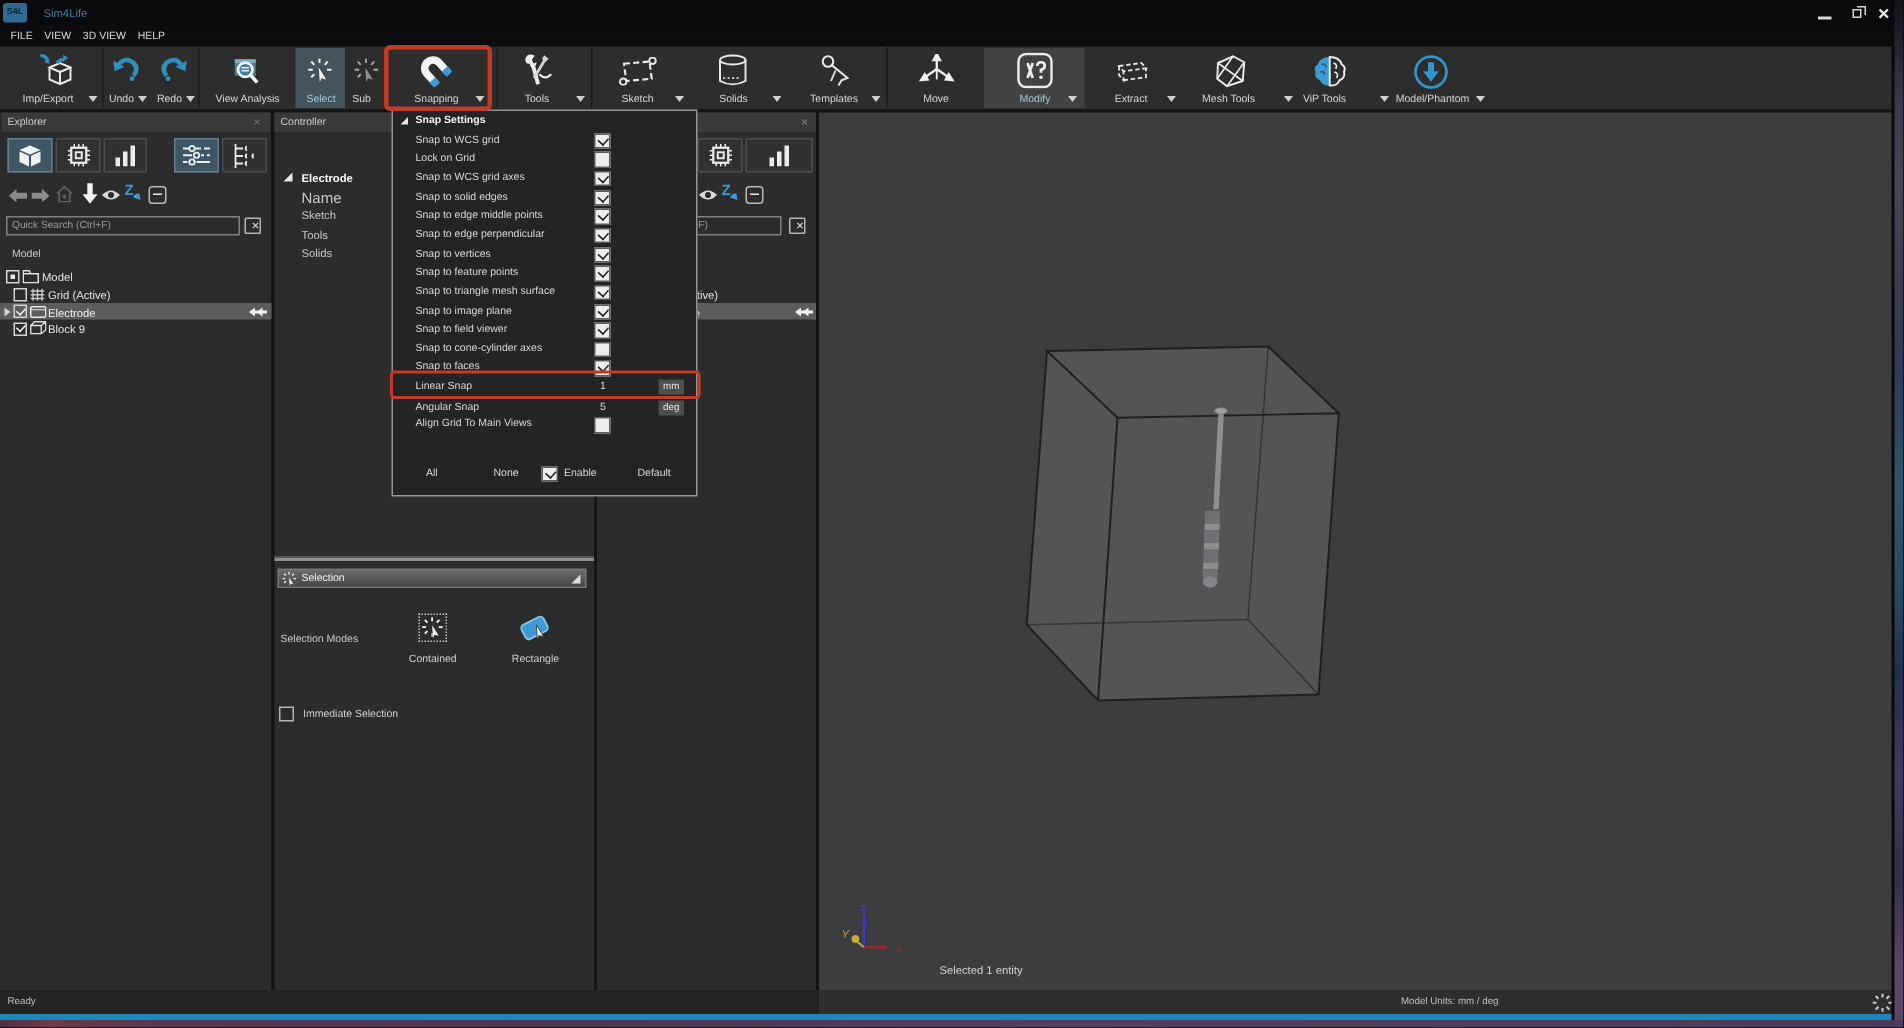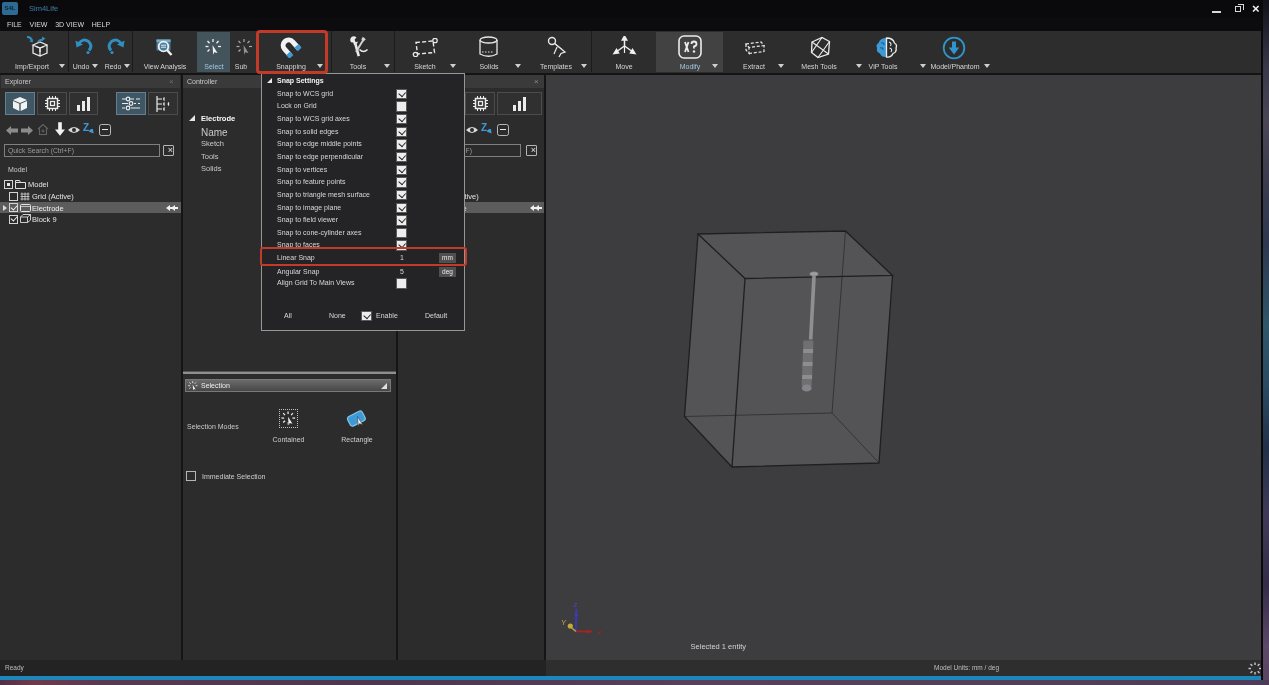--- a/index.html
+++ b/index.html
@@ -245,21 +245,21 @@
   <text x="27.5" y="532" font-size="7.5" fill="#4646cc" font-style="italic">z</text>
   <path d="M29.8 556.4 L45.5 556.6" stroke="#a82424" stroke-width="1.6" fill="none"></path>
   <polygon points="46.5,556.5 41.5,554.5 41.5,558.5" fill="#a82424"></polygon>
   <text x="51.5" y="559.5" font-size="7.5" fill="#a82424" font-style="italic">x</text>
   <path d="M29.8 556.4 L23.5 551" stroke="#b8a238" stroke-width="1.4" fill="none"></path>
   <circle cx="24.3" cy="551" r="2.6" fill="#c2ab3a"></circle>
   <text x="15" y="550" font-size="7.5" fill="#c2ab3a" font-style="italic">Y</text>
  </g>
 </svg>
 </div>
-<div class="abs" style="left:636px;top:641.5px;width:110px;font-size:7.5px;color:#d2d2d2;text-align:right;">Selected 1 entity</div>
+<div class="abs" style="left:599px;top:641.5px;width:110px;font-size:7.5px;color:#d2d2d2;text-align:center;">Selected 1 entity</div>
 
 <div class="ptitle" style="left:1px;top:75px;width:179px;">Explorer</div>
 <div class="abs" style="left:169px;top:77px;font-size:8px;color:#6e6e6e;">×</div>
 
 <div class="abs" style="left:5px;top:92px;width:30px;height:23px;background:#3f5664;border:1px solid #647f90;"></div>
 <svg class="abs" style="left:12px;top:95.5px;" width="16" height="16" viewBox="0 0 16 16">
  <path d="M8 1 L15 4 L8 7 L1 4 Z" fill="#f2f2f2"></path>
  <path d="M1 5 L7.3 7.8 L7.3 15 L1 12 Z" fill="#f2f2f2"></path>
  <path d="M15 5 L8.7 7.8 L8.7 15 L15 12 Z" fill="#f2f2f2"></path>
 </svg>

